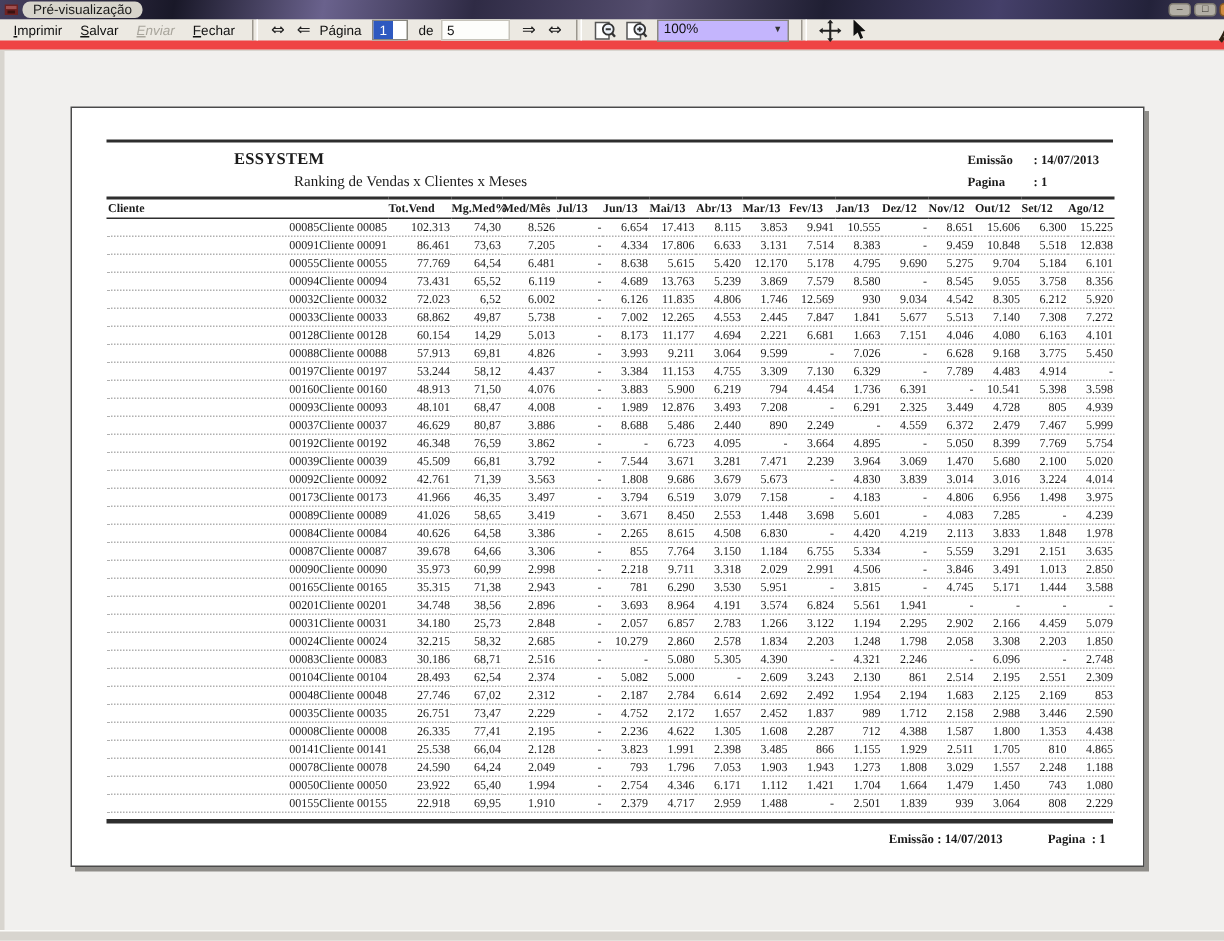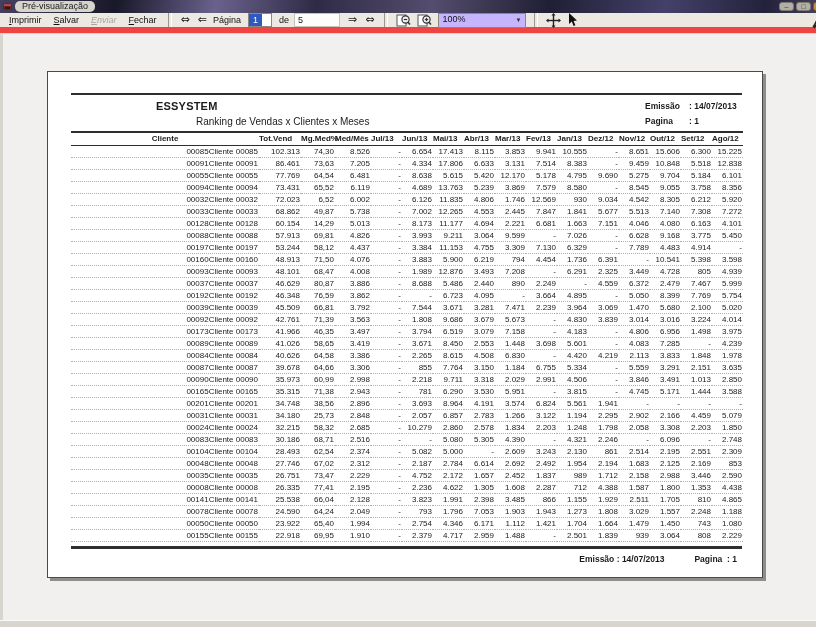--- a/index.html
+++ b/index.html
@@ -39,32 +39,32 @@
   .logo{position:absolute;right:6px;top:2px;}
 
   
   .preview{position:absolute;top:34px;left:3px;right:3px;bottom:6px;background:#f1f0ee;overflow:hidden;}
   .window-bottom{position:absolute;left:0;right:0;bottom:0;height:6px;background:#d8d5cf;border-top:1px solid #fbfbf9;}
 
   .page{position:absolute;left:44px;top:37px;width:716px;height:507px;background:#ffffff;
     border:1px solid #4a4a4a;box-shadow:3px 3px 0 #8f8d89;box-sizing:border-box;}
 
   
-  .report{position:absolute;left:23px;top:21px;width:671px;font-size:8px;color:#1b1b1b;}
+  .report{position:absolute;left:23px;top:21px;width:671px;font-size:8px;color:#1b1b1b;font-family:Liberation Serif, serif;}
   .top-rule{height:2px;background:#2e2e2e;}
   .rhead{position:relative;height:36px;}
   .company{position:absolute;left:85px;top:5px;font-size:11px;font-weight:bold;letter-spacing:.2px;}
   .subtitle{position:absolute;left:85px;top:21px;font-size:10px;margin-left:40px;}
   .rhead-right{position:absolute;left:574px;top:4px;font-weight:bold;font-size:8.5px;line-height:15px;white-space:nowrap;}
   .rlabel{display:inline-block;width:44px;}
 
   table.rpt{table-layout:fixed;width:671px;border-collapse:collapse;font-size:8px;}
   table.rpt th{font-weight:bold;text-align:left;border-top:2px solid #2e2e2e;border-bottom:1px solid #2e2e2e;
     height:11px;padding:0 1px 1px 0;white-space:nowrap;overflow:visible;}
-  table.rpt th.c-cliente{text-align:center;padding-left:1px;margin-left:28px;}
+  table.rpt th.c-cliente{text-align:left;padding-left:1px;margin-left:28px;}
   table.rpt td{text-align:right;height:11px;border-bottom:1px dotted #b0b0b0;padding:0 1px 0 0;
     white-space:nowrap;overflow:hidden;}
   table.rpt td.c-cliente{text-align:right;overflow:visible;}
   .code{display:inline-block;width:30px;}
   .cname{display:inline-block;}
 
   .rfoot-line{height:3px;background:#2e2e2e;margin-top:4px;}
   .rfoot{display:flex;justify-content:flex-end;gap:30px;font-weight:bold;font-size:8.5px;margin-top:5px;padding-right:5px;white-space:nowrap;}
 </style>
 </head>

